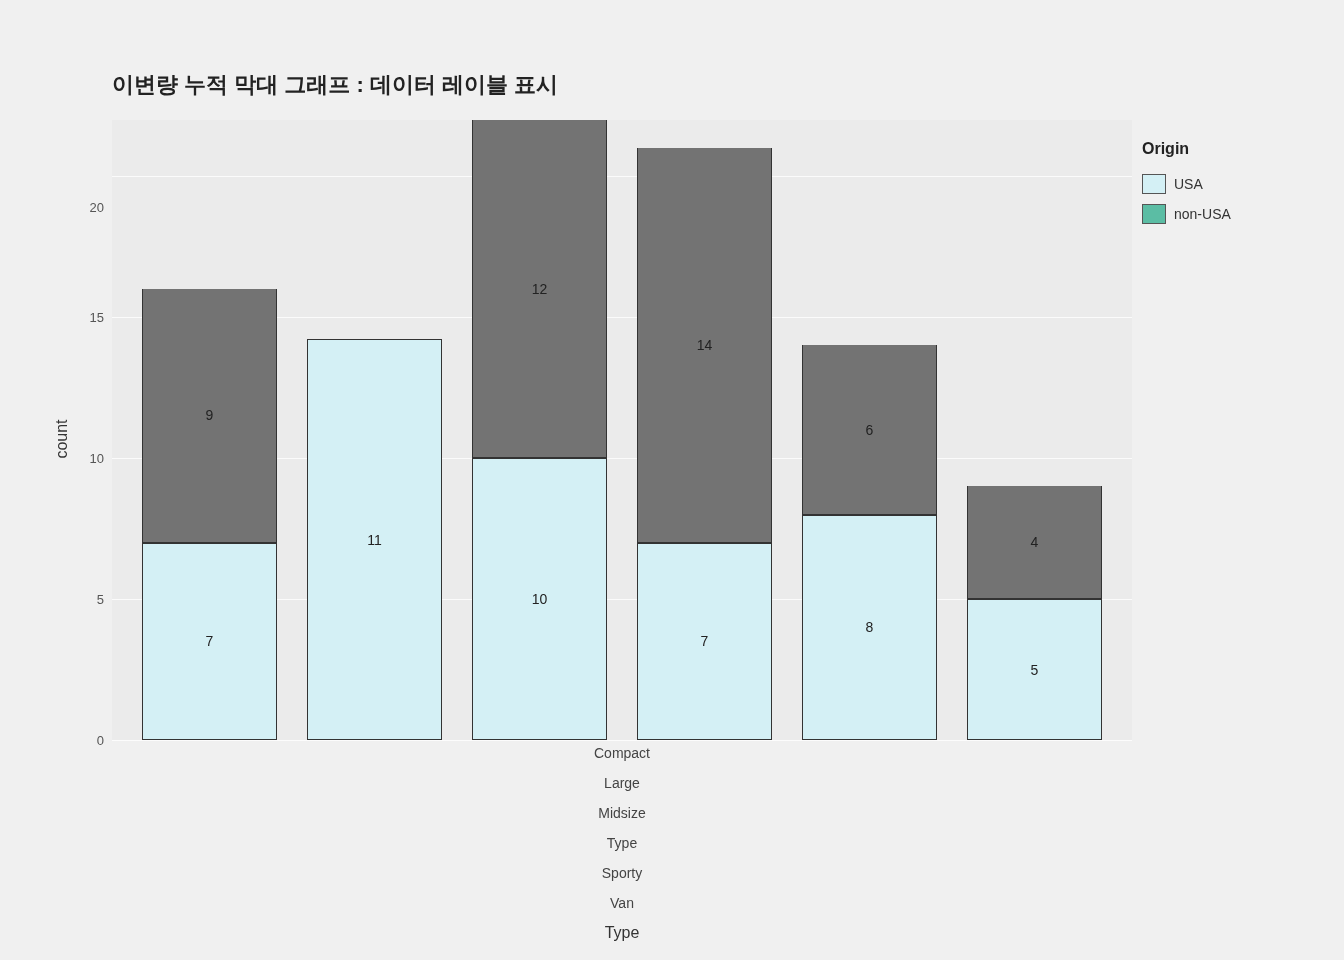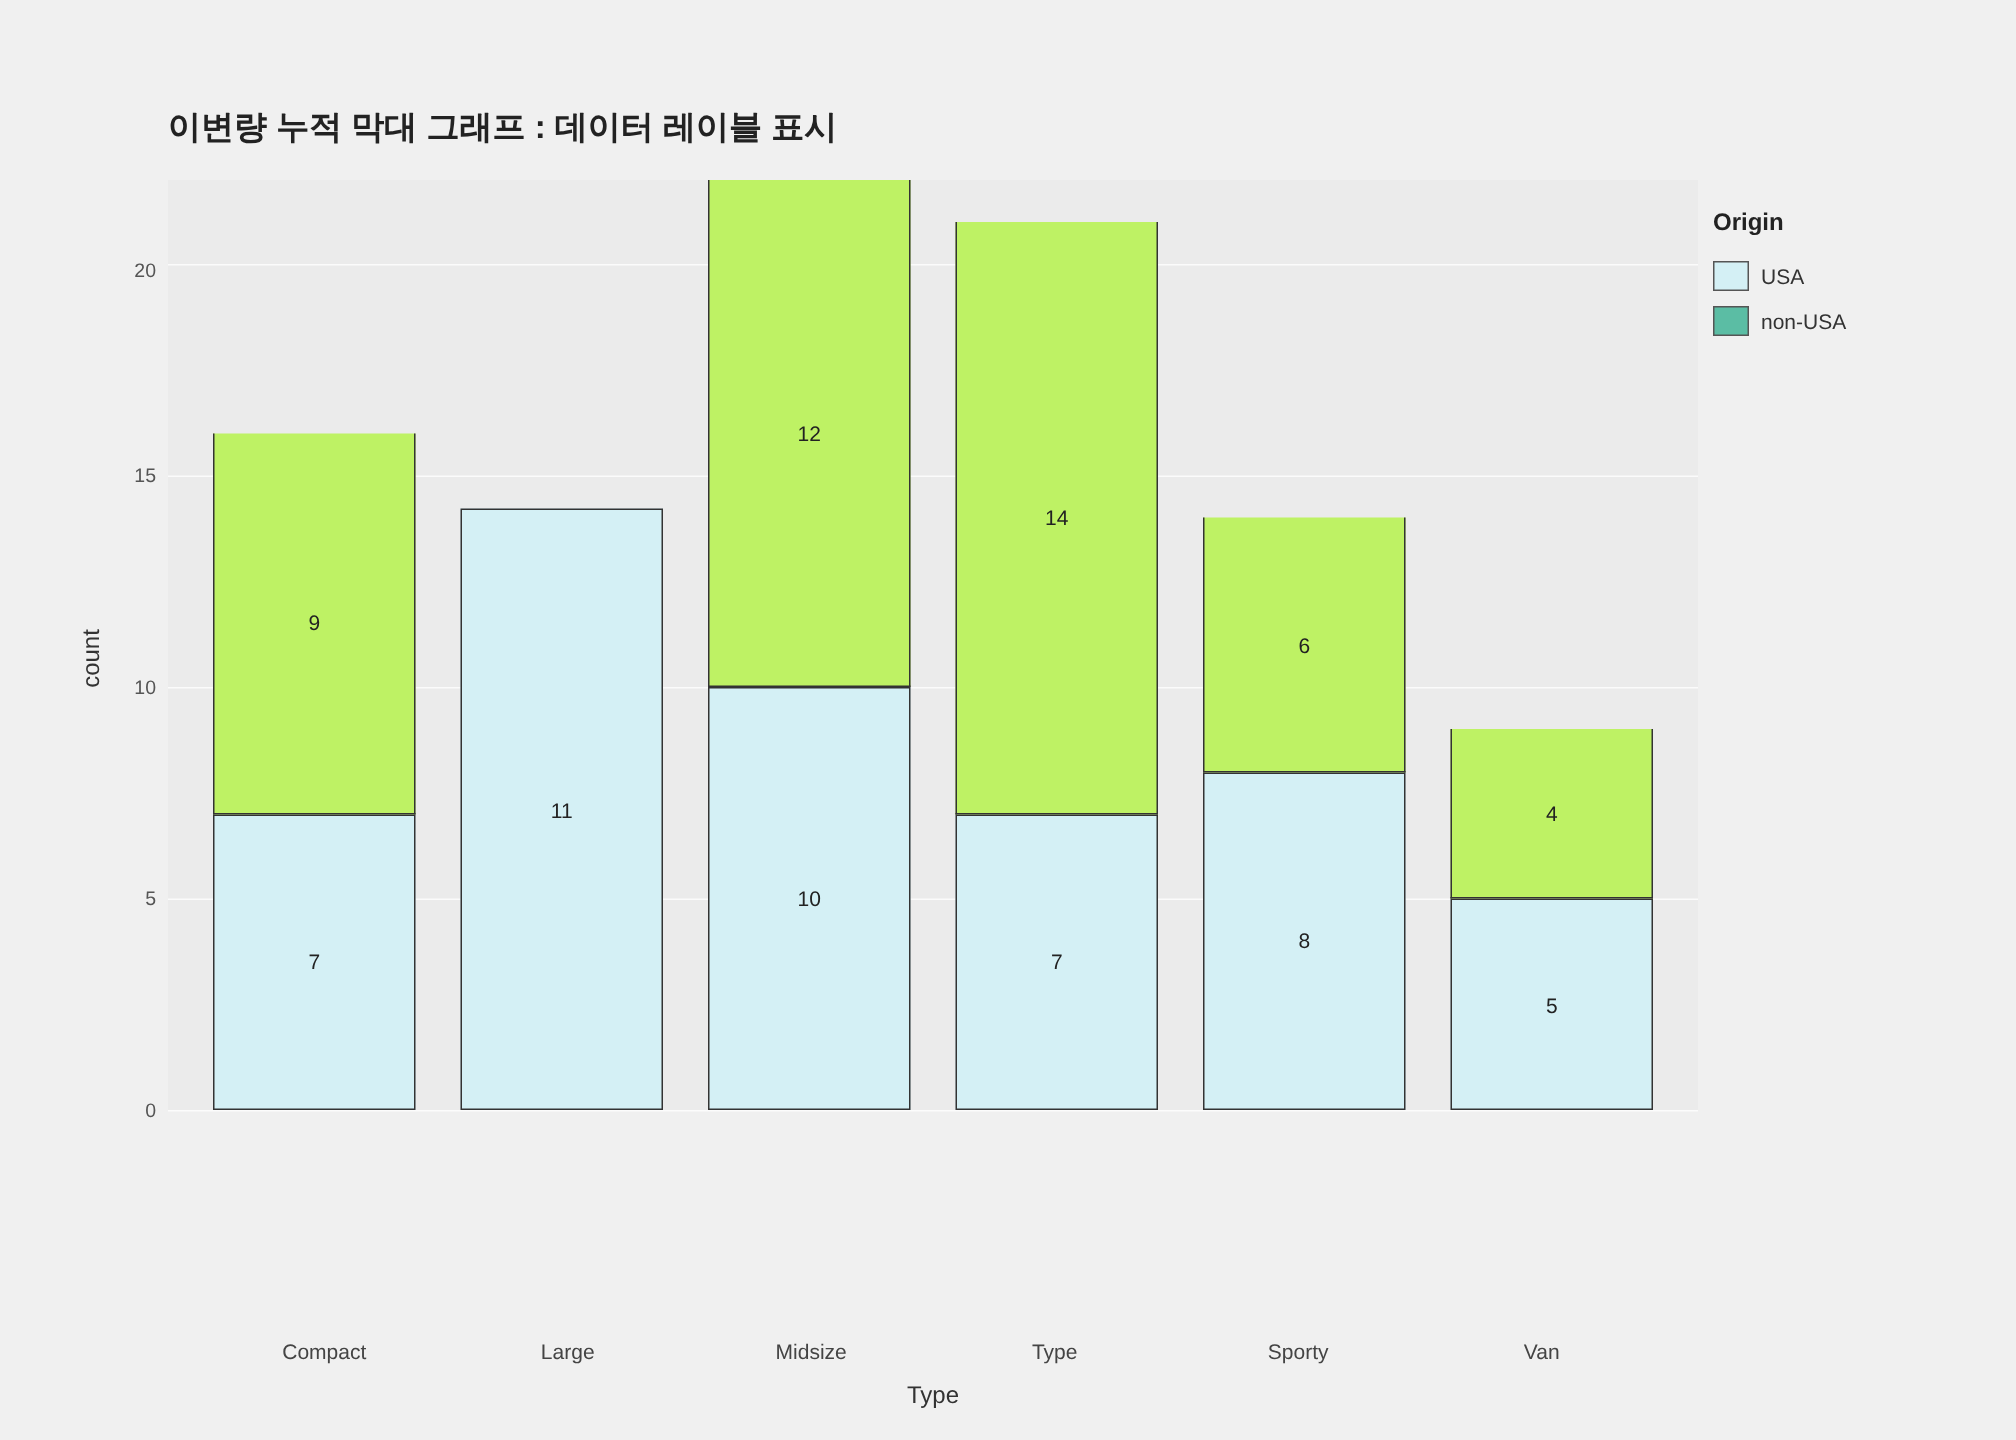--- a/index.html
+++ b/index.html
@@ -110,34 +110,35 @@
       width: 100%;
       border: 1.5px solid #333;
       display: flex;
       align-items: center;
       justify-content: center;
     }
     .bar-segment.usa {
       background: #d4f0f5;
     }
     .bar-segment.non-usa {
-      background: #bef264;
+      background: #737373;
       border-top: none;
     }
     .bar-label {
       font-size: 14px;
       color: #222;
       font-weight: normal;
       position: absolute;
       left: 50%;
       top: 50%;
       transform: translate(-50%, -50%);
     }
     .x-axis {
       display: flex;
+      flex-direction: column;
       padding: 0 30px;
       gap: 14px;
       margin-top: 5px;
     }
     .x-label {
       flex: 1;
       text-align: center;
       font-size: 14px;
       color: #444;
     }
@@ -189,21 +190,21 @@
     <div class="plot-area">
       <div class="plot-with-axes">
 
         <div class="y-axis" style="height: 620px; position: relative;">
           <span class="y-axis-label" style="top:50%;left:10px;">count</span>
 
         <span class="y-tick" style="bottom: 0px; top: auto; position: absolute;">0</span>
             <span class="y-tick" style="bottom: 140.909px; top: auto; position: absolute;">5</span>
             <span class="y-tick" style="bottom: 281.818px; top: auto; position: absolute;">10</span>
             <span class="y-tick" style="bottom: 422.727px; top: auto; position: absolute;">15</span>
-            <span class="y-tick" style="bottom: 560px; top: auto; position: absolute;">20</span>
+            <span class="y-tick" style="bottom: 533px; top: auto; position: absolute;">20</span>
           </div>
 
         <div class="plot-inner" id="plot-inner" style="height: 620px;">
 
         <div class="grid-line" style="top: 620px;"></div>
             <div class="grid-line" style="top: 479.091px;"></div>
             <div class="grid-line" style="top: 338.182px;"></div>
             <div class="grid-line" style="top: 197.273px;"></div>
             <div class="grid-line" style="top: 56.3636px;"></div>
             <div class="bars-container" style="height: 620px;">

